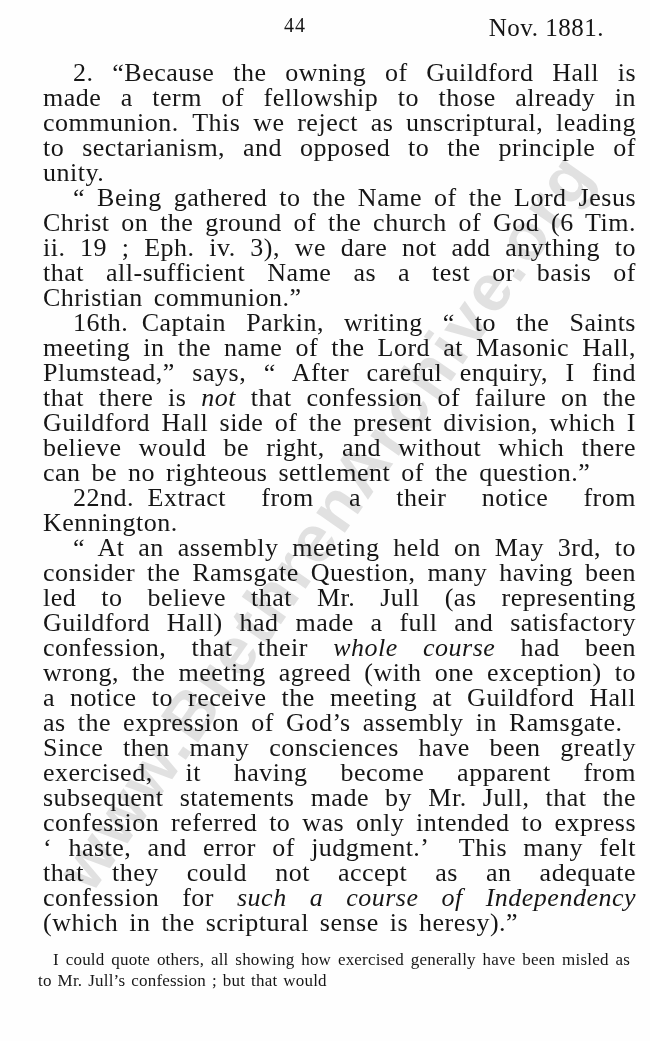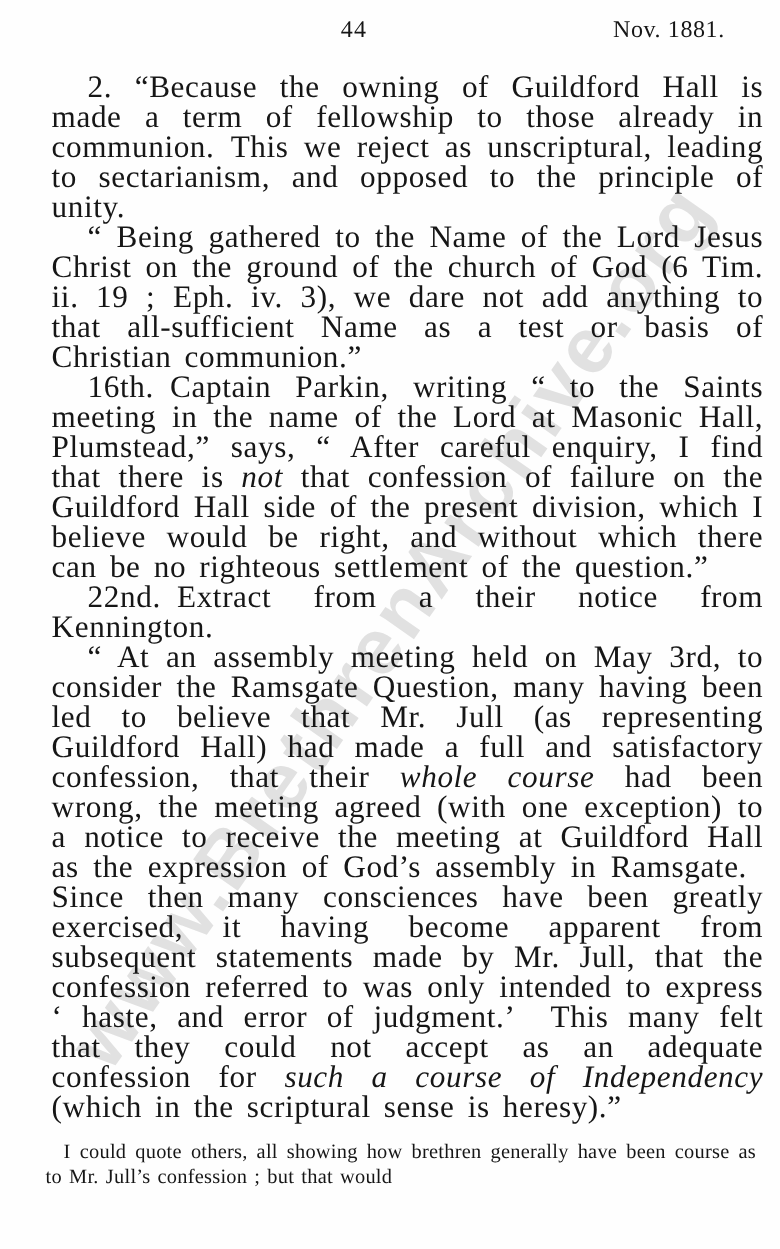--- a/index.html
+++ b/index.html
@@ -36,21 +36,21 @@
   }
   .page-num {
     position: absolute;
     left: 284px; top: 14px;
     font-size: 20px;
     letter-spacing: 1px;
   }
   .page-date {
     position: absolute;
     right: 46px; top: 14px;
-    font-size: 20px;
+    font-size: 25px;
     letter-spacing: 0.5px;
     text-align: right;
   }
   .body-text {
     position: relative;
     z-index: 1;
     margin: 16px 14px 0 43px;
   }
   .para {
     margin: 0;
@@ -83,16 +83,16 @@
     <span class="page-num">44</span>
     <span class="page-date">Nov. 1881.</span>
   </header>
 
   <main class="body-text">
     <p class="para"><span>2. “Because the owning of Guildford Hall is made a term of fellowship to those already in communion. This we reject as unscriptural, leading to sectarianism, and opposed to the principle of unity.</span></p>
     <p class="para"><span>“ Being gathered to the Name of the Lord Jesus Christ on the ground of the church of God (6 Tim. ii. 19 ; Eph. iv. 3), we dare not add anything to that all-sufficient Name as a test or basis of Christian communion.”</span></p>
     <p class="para"><span>16th. Captain Parkin, writing “ to the Saints meeting in the name of the Lord at Masonic Hall, Plumstead,” says, “ After careful enquiry, I find that there is </span><em>not</em><span> that confession of failure on the Guildford Hall side of the present division, which I believe would be right, and without which there can be no righteous settlement of the question.”</span></p>
     <p class="para"><span>22nd. Extract from a their notice from Kennington.</span></p>
     <p class="para"><span>“ At an assembly meeting held on May 3rd, to consider the Ramsgate Question, many having been led to believe that Mr. Jull (as representing Guildford Hall) had made a full and satisfactory confession, that their </span><em>whole course</em><span> had been wrong, the meeting agreed (with one exception) to a notice to receive the meeting at Guildford Hall as the expression of God’s assembly in Ramsgate. Since then many consciences have been greatly exercised, it having become apparent from subsequent statements made by Mr. Jull, that the confession referred to was only intended to express ‘ haste, and error of judgment.’  This many felt that they could not accept as an adequate confession for </span><em>such a course of Independency</em><span> (which in the scriptural sense is heresy).”</span></p>
-    <p class="footnote"><span>I could quote others, all showing how brethren generally have been course as to Mr. Jull’s confession ; but that would</span></p>
+    <p class="footnote"><span>I could quote others, all showing how exercised generally have been misled as to Mr. Jull’s confession ; but that would</span></p>
   </main>
 
 </div>
 
 </body></html>

